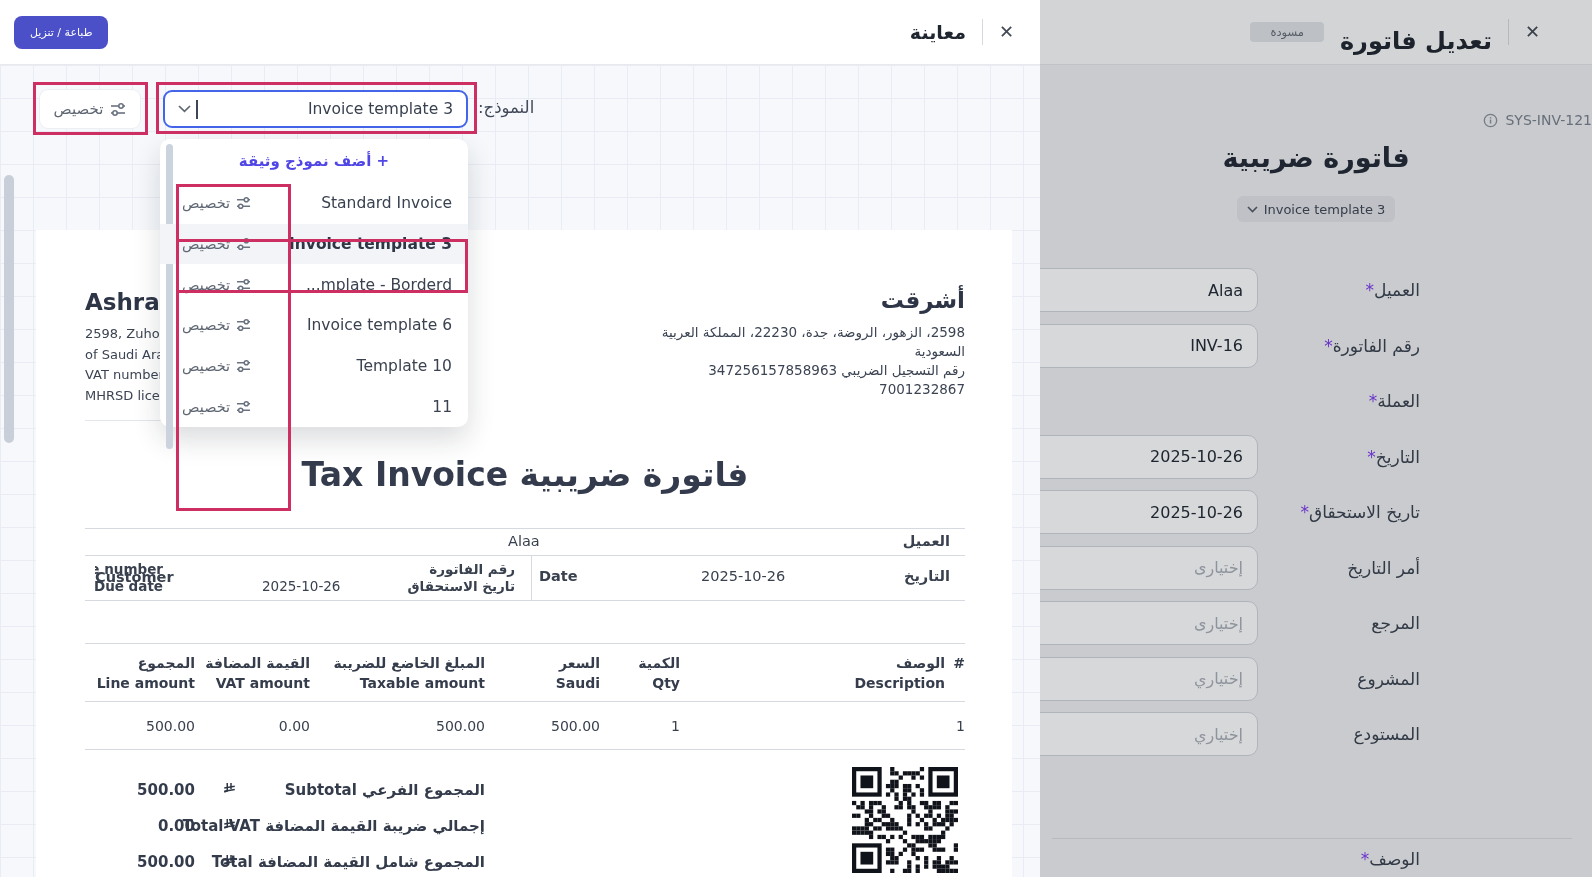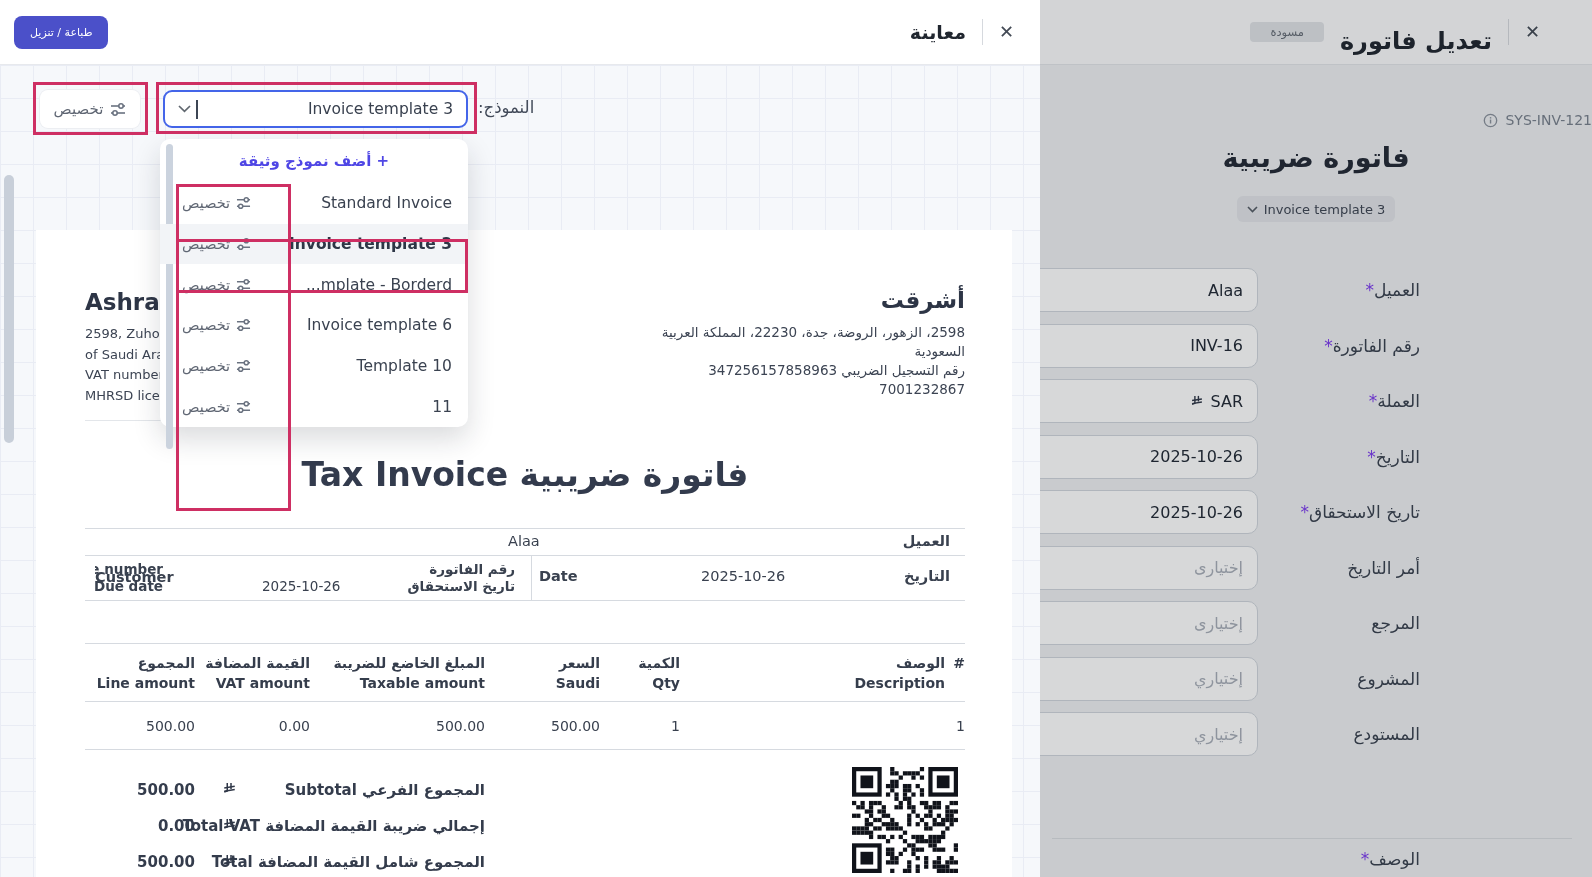--- a/index.html
+++ b/index.html
@@ -172,33 +172,20 @@
           </div>
       </div>
       <div class="frow">
         <span class="flabel"><span>رقم الفاتورة</span><span class="star">*</span></span>
         <div class="finput">
             <span class="val">INV-16</span>
           </div>
       </div>
       <div class="frow">
         <span class="flabel"><span>العملة</span><span class="star">*</span></span>
-        <div class="finput">
-          <span class="val">SAR</span>
-          <span>
-            <svg width="14" height="15" viewBox="0 0 20 20">
-                <g stroke="#2f3747" stroke-width="2" fill="none">
-                  <path d="M7 2 L7 12.5 L3 14"></path>
-                  <path d="M12 2 L12 10"></path>
-                  <path d="M3 8.6 L17 6.4"></path>
-                  <path d="M3 13 L17 10.8"></path>
-                </g>
-              </svg>
-          </span>
-        </div>
       </div>
       <div class="frow">
         <span class="flabel"><span>التاريخ</span><span class="star">*</span></span>
         <div class="finput">
             <span class="val">2025-10-26</span>
           </div>
       </div>
       <div class="frow">
         <span class="flabel"><span>تاريخ الاستحقاق</span><span class="star">*</span></span>
         <div class="finput">

